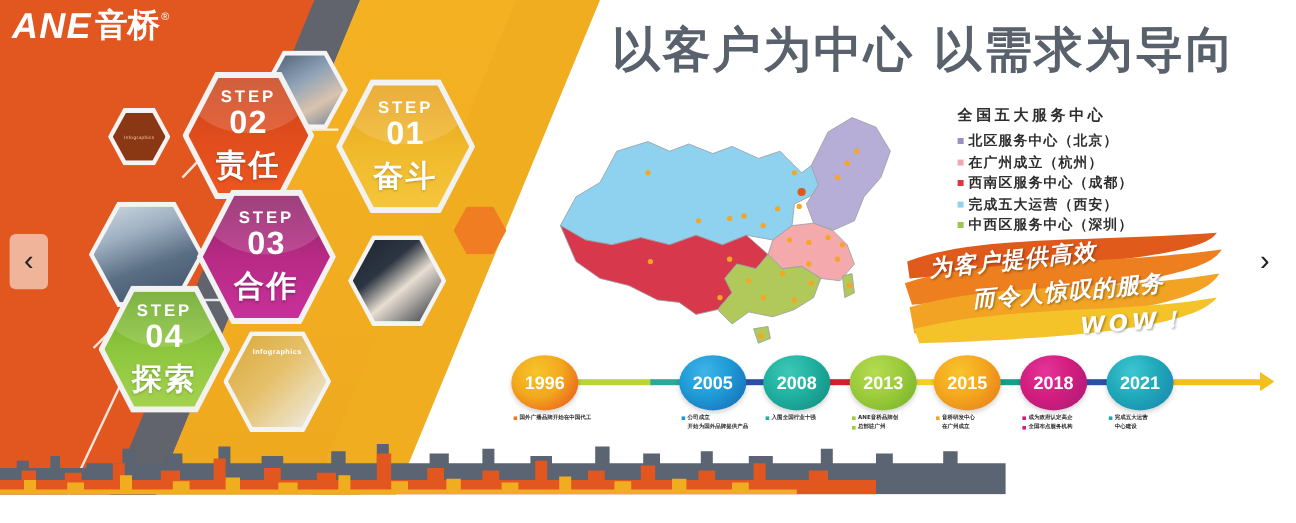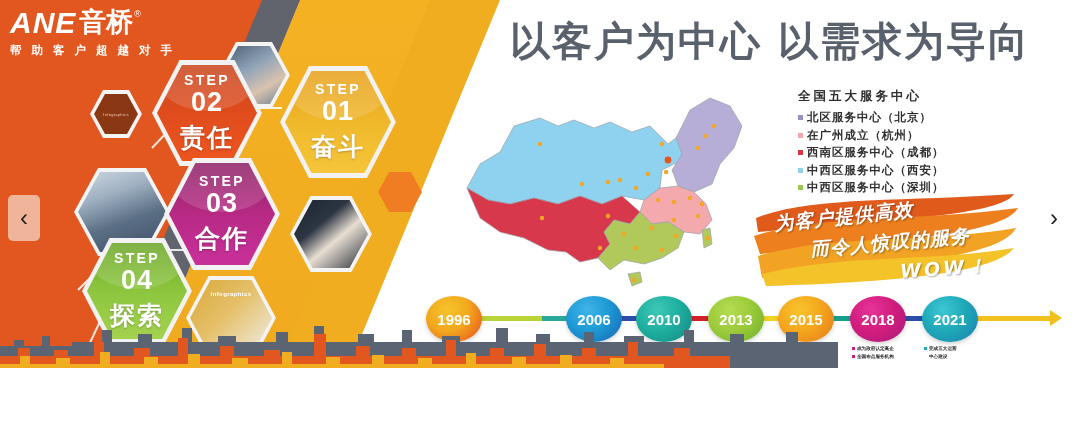--- a/index.html
+++ b/index.html
@@ -1,18 +1,18 @@
 <!DOCTYPE html>
 <html><head>
 <meta charset="utf-8">
 <style>
   * { margin:0; padding:0; box-sizing:border-box; }
   html,body { width:1080px; height:436px; overflow:hidden; background:#fff;
               font-family:"Liberation Sans","DejaVu Sans",sans-serif; }
-  #stage { position:relative; width:1080px; height:368px; overflow:hidden; background:#ffffff; }
+  #stage { position:relative; width:1080px; height:412px; overflow:hidden; background:#ffffff; }
 
   
   .band { position:absolute; top:0; height:436px; }
   .band-orange2 { left:0; width:520px; background:#e2561f;
     clip-path:polygon(0 0, 300px 0, 120px 436px, 0 436px); }
   .band-yellow { left:0; width:620px;
     background:linear-gradient(180deg,#f4b223 0%,#efa81f 100%);
     clip-path:polygon(300px 0, 470px 0, 290px 436px, 120px 436px); }
   .band-yellow2 { left:0; width:640px; background:#f0ad20;
     clip-path:polygon(430px 0, 500px 0, 320px 436px, 250px 436px); }
@@ -126,21 +126,20 @@
     <polyline points="78,290 118,250 200,250" fill="none" stroke="#ffffff" stroke-width="2" opacity=".85"></polyline>
     <line x1="46" y1="436" x2="112" y2="296" stroke="#ffffff" stroke-width="2" opacity=".85"></line>
   </svg>
 
   <div class="logo">
     <div class="logo-row">
       <span class="logo-ane">ANE</span>
       <span class="logo-cn">音桥</span>
       <span class="logo-reg">®</span>
     </div>
-    <div class="logo-tag">帮 助 客 户 超 越 对 手</div>
   </div>
 
   <div class="photo-hex" style="left:218px;top:42px;width:72px;height:66px;z-index:14">
     <div class="photo-inner" style="background:linear-gradient(150deg,#4a5a6e 0%,#8fa3b8 40%,#d9c3ae 70%,#6b7f94 100%)"></div>
   </div>
 
   <div class="photo-hex" style="left:74px;top:168px;width:96px;height:88px;z-index:14">
     <div class="photo-inner" style="background:linear-gradient(160deg,#cfd9e2 0%,#9fb0c2 30%,#5a6e84 60%,#3d4f66 100%)"></div>
   </div>
 
@@ -259,21 +258,21 @@
     <div class="svc-item">
       <span class="svc-dot" style="background:#f4a6ae"></span>
       <span>在广州成立（杭州）</span>
     </div>
     <div class="svc-item">
       <span class="svc-dot" style="background:#e0343f"></span>
       <span>西南区服务中心（成都）</span>
     </div>
     <div class="svc-item">
       <span class="svc-dot" style="background:#8fd3ef"></span>
-      <span>中西区服务中心（西安）</span>
+      <span>完成五大运营（西安）</span>
     </div>
     <div class="svc-item">
       <span class="svc-dot" style="background:#9dc64e"></span>
       <span>中西区服务中心（深圳）</span>
     </div>
   </div>
 
   <div class="brush">
     <svg width="268" height="96" style="position:absolute;left:0;top:0;z-index:1">
       <path d="M4 26 C60 4, 150 10, 262 2 C250 22, 150 28, 6 40 Z" fill="#e05a1c"></path>
@@ -305,35 +304,35 @@
       <div class="tl-cap">
         <div class="tl-cap-row">
             <span class="tl-cap-dot" style="background:#ee7b1e"></span>
           <span>国外广播品牌开始在中国代工</span>
           </div>
       </div>
     </div>
 
 
     <div class="tl-node" style="left:146px">
-      <div class="tl-circle" style="background:radial-gradient(circle at 38% 30%,#3fb4e8 0%,#1e9ad6 45%,#1663b0 100%)">2006</div>
+      <div class="tl-circle" style="background:radial-gradient(circle at 38% 30%,#3fb4e8 0%,#1e9ad6 45%,#1663b0 100%)">2005</div>
       <div class="tl-cap">
         <div class="tl-cap-row">
             <span class="tl-cap-dot" style="background:#1e9ad6"></span>
           <span>公司成立</span>
           </div>
         <div class="tl-cap-row">
             <span class="tl-cap-dot" style="background:transparent"></span>
           <span>开始为国外品牌提供产品</span>
           </div>
       </div>
     </div>
 
     <div class="tl-node" style="left:216px">
-      <div class="tl-circle" style="background:radial-gradient(circle at 38% 30%,#3ec8b6 0%,#1fb0a0 45%,#11867d 100%)">2010</div>
+      <div class="tl-circle" style="background:radial-gradient(circle at 38% 30%,#3ec8b6 0%,#1fb0a0 45%,#11867d 100%)">2008</div>
       <div class="tl-cap">
         <div class="tl-cap-row">
             <span class="tl-cap-dot" style="background:#1fb0a0"></span>
           <span>入围全国行业十强</span>
           </div>
       </div>
     </div>
 
     <div class="tl-node" style="left:288px">
       <div class="tl-circle" style="background:radial-gradient(circle at 38% 30%,#b5dc52 0%,#9ccb3b 45%,#6faf2a 100%)">2013</div>

